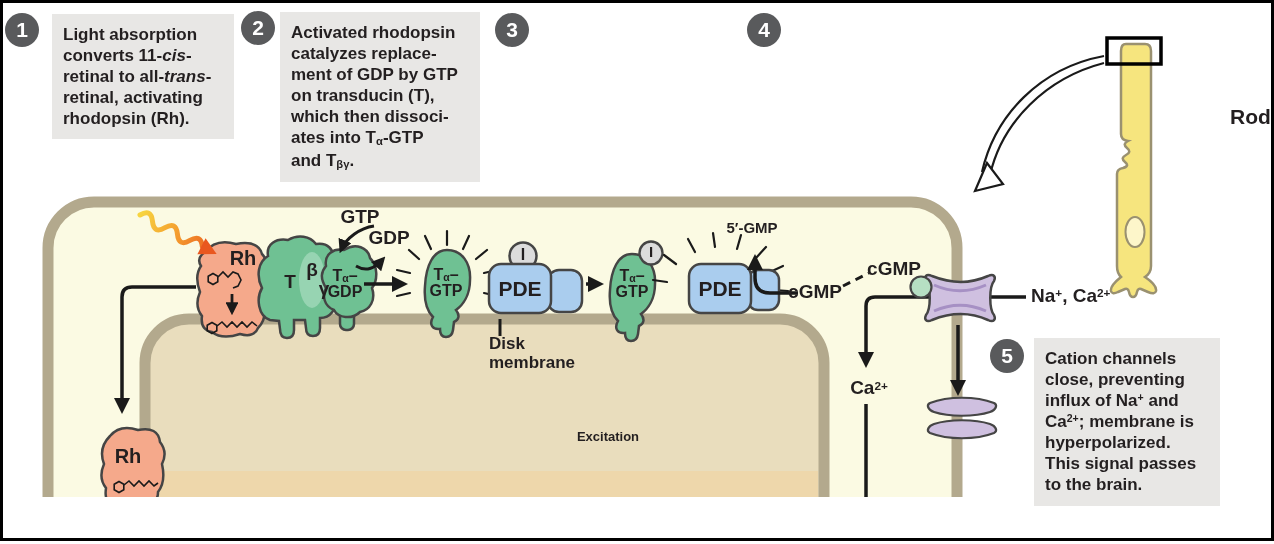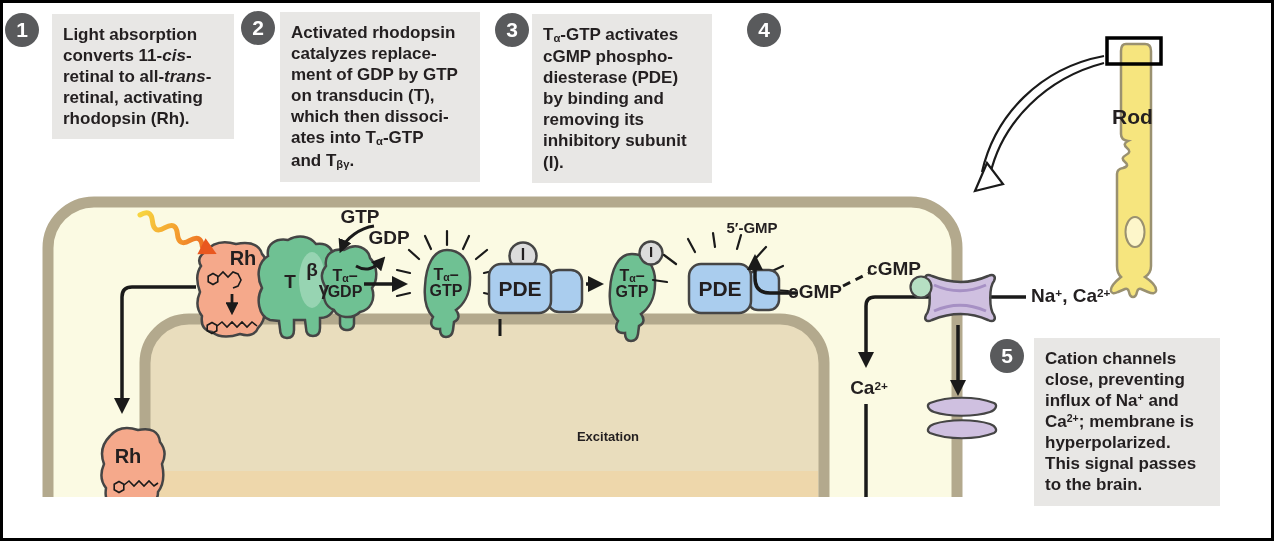--- a/index.html
+++ b/index.html
@@ -156,21 +156,20 @@
   </svg>
 
   <div class="step-num" style="left:5px;top:13px">1</div>
   <div class="step-num" style="left:241px;top:11px">2</div>
   <div class="step-num" style="left:495px;top:13px">3</div>
   <div class="step-num" style="left:747px;top:13px">4</div>
   <div class="step-num" style="left:990px;top:339px">5</div>
 
   <div class="step-box" style="left:52px;top:14px;width:160px">Light absorption<br>converts 11-<i>cis</i>-<br>retinal to all-<i>trans</i>-<br>retinal, activating<br>rhodopsin (Rh).</div>
   <div class="step-box" style="left:280px;top:12px;width:178px">Activated rhodopsin<br>catalyzes replace-<br>ment of GDP by GTP<br>on transducin (T),<br>which then dissoci-<br>ates into T<sub>α</sub>-GTP<br>and T<sub>βγ</sub>.</div>
-  <div class="step-box" style="left:532px;top:14px;width:158px">T<sub>α</sub>-GTP activates<br>cGMP phospho-<br>diesterase (PDE)<br>by binding and<br>removing its<br>inhibitory subunit (I).</div>
   <div class="step-box" style="left:1034px;top:338px;width:164px">Cation channels<br>close, preventing<br>influx of Na<sup>+</sup> and<br>Ca<sup>2+</sup>; membrane is<br>hyperpolarized.<br>This signal passes<br>to the brain.</div>
 
   <div class="lbl" style="left:360px;top:217px;font-size:19px">GTP</div>
   <div class="lbl" style="left:389px;top:238px;font-size:19px">GDP</div>
   <div class="lbl" style="left:243px;top:258px;font-size:20px">Rh</div>
   <div class="lbl" style="left:128px;top:456px;font-size:20px">Rh</div>
   <div class="lbl" style="left:290px;top:282px;font-size:19px">T</div>
   <div class="lbl" style="left:312px;top:270px;font-size:19px">β</div>
   <div class="lbl" style="left:324px;top:289px;font-size:19px">γ</div>
   <div class="lbl" style="left:345px;top:284px;font-size:16px">T<sub>α</sub>–<br>GDP</div>
@@ -178,17 +177,18 @@
   <div class="lbl" style="left:632px;top:284px;font-size:16px">T<sub>α</sub>–<br>GTP</div>
   <div class="lbl" style="left:520px;top:289px;font-size:21px">PDE</div>
   <div class="lbl" style="left:720px;top:289px;font-size:21px">PDE</div>
   <div class="lbl" style="left:523px;top:255px;font-size:16px">I</div>
   <div class="lbl" style="left:651px;top:252px;font-size:15px">I</div>
   <div class="lbl" style="left:752px;top:228px;font-size:15px">5′-GMP</div>
   <div class="lbl" style="left:815px;top:292px;font-size:19px">cGMP</div>
   <div class="lbl" style="left:894px;top:269px;font-size:19px">cGMP</div>
   <div class="lbl-left" style="left:1031px;top:296px;font-size:19px">Na<sup>+</sup>, Ca<sup>2+</sup></div>
   <div class="lbl" style="left:869px;top:388px;font-size:19px">Ca<sup>2+</sup></div>
+  <div class="lbl-tl" style="left:489px;top:334px;font-size:17px">Disk<br>membrane</div>
   <div class="lbl" style="left:608px;top:437px;font-size:13px">Excitation</div>
-  <div class="lbl-left" style="left:1112px;top:117px;font-size:21px">Rod</div>
+  <div class="lbl-left" style="left:1230px;top:117px;font-size:21px">Rod</div>
 
   <div id="frame"></div>
 </div>
 
 </body></html>

